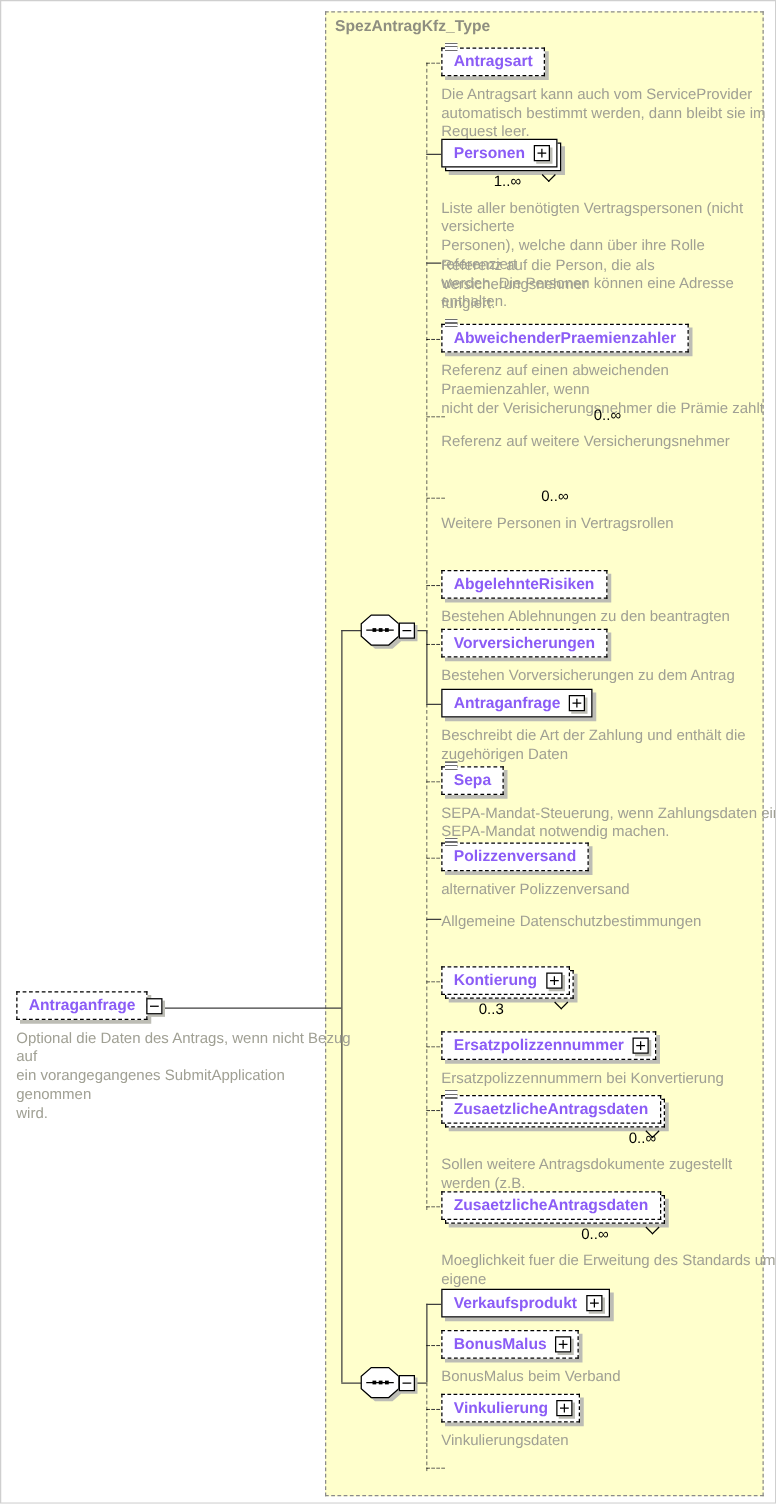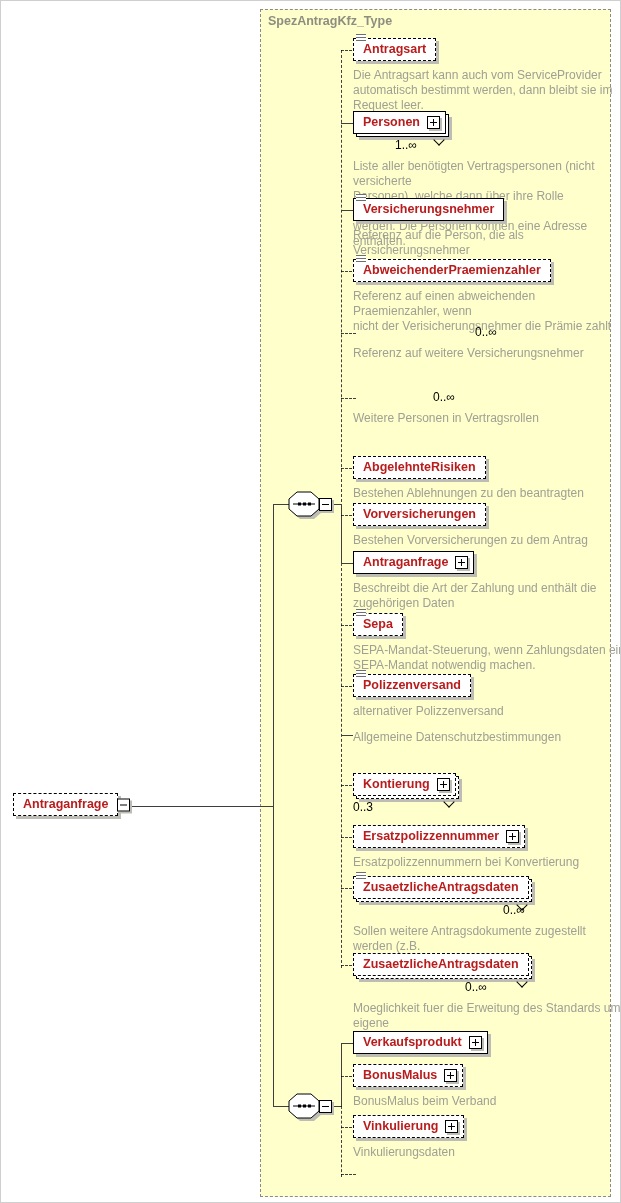--- a/index.html
+++ b/index.html
@@ -18,21 +18,21 @@
   }
   
   .hline{position:absolute;height:0;border-top:1px solid #3f3f3f;}
   .vline{position:absolute;width:0;border-left:1px solid #3f3f3f;}
   .dashedline{border-top-style:dashed;border-left-style:dashed;}
   
   .el{position:absolute;}
   .ebox-outer{position:relative;display:inline-block;}
   .ebox{
     position:relative;z-index:2;display:inline-block;background:#fff;border:1px solid #000;
-    padding:3px 9px 4px 9px;font-size:12.5px;font-weight:bold;color:#b91c1c;white-space:nowrap;
+    padding:3px 9px 4px 9px;font-size:12.5px;font-weight:bold;color:#8b5cf6;white-space:nowrap;
     box-shadow:3px 3px 0 #bdbdb5;box-sizing:border-box;
   }
   .optional .ebox{border-style:dashed;}
   .multi .ebox{box-shadow:none;}
   .multi .ebox-outer::after{
     content:"";position:absolute;left:3px;top:3px;width:100%;height:100%;
     border:1px solid #000;background:#fff;z-index:1;box-sizing:border-box;
     box-shadow:3px 3px 0 #bdbdb5;
   }
   .multi.optional .ebox-outer::after{border-style:dashed;}
@@ -132,39 +132,41 @@
     <span class="expand comp-minus"></span>
   </div>
 
   <div class="el root-el optional">
     <div class="ebox-outer">
       <div class="ebox">
         <span>Antraganfrage</span>
         <span class="expand"></span>
       </div>
     </div>
+    <div class="ann">Optional die Daten des Antrags, wenn nicht Bezug auf
+ein vorangegangenes SubmitApplication genommen
+wird.</div>
   </div>
 
   <div class="el optional" style="left:352px;top:37px;">
     <div class="ebox-outer"><div class="ebox"><span class="annotation-marker"></span><span>Antragsart</span></div></div>
     <div class="ann">Die Antragsart kann auch vom ServiceProvider
 automatisch bestimmt werden, dann bleibt sie im
 Request leer.</div>
   </div>
 
   <div class="el multi" style="left:352px;top:110px;">
     <div class="ebox-outer"><div class="ebox"><span>Personen</span><span class="expand expand-plus"></span></div><span class="chev"></span></div>
     <div class="card" style="margin-left:42px;">1..∞</div>
     <div class="ann">Liste aller benötigten Vertragspersonen (nicht versicherte
 Personen), welche dann über ihre Rolle referenziert
 werden. Die Personen können eine Adresse enthalten.</div>
   </div>
 
   <div class="el" style="left:352px;top:197px;">
-    <div class="ebox-outer"><div class="ebox"><span class="annotation-marker"></span><span>Versicherungsnehmer</span></div></div>
     <div class="ann">Referenz auf die Person, die als Versicherungsnehmer
 fungiert.</div>
   </div>
 
   <div class="el optional" style="left:352px;top:258px;">
     <div class="ebox-outer"><div class="ebox"><span class="annotation-marker"></span><span>AbweichenderPraemienzahler</span></div></div>
     <div class="ann">Referenz auf einen abweichenden Praemienzahler, wenn
 nicht der Verisicherungsnehmer die Prämie zahlt</div>
   </div>
 
@@ -204,21 +206,21 @@
     <div class="ebox-outer"><div class="ebox"><span class="annotation-marker"></span><span>Polizzenversand</span></div></div>
     <div class="ann">alternativer Polizzenversand</div>
   </div>
 
   <div class="el" style="left:352px;top:722px;">
     <div class="ann">Allgemeine Datenschutzbestimmungen</div>
   </div>
 
   <div class="el optional multi" style="left:352px;top:772px;">
     <div class="ebox-outer"><div class="ebox"><span>Kontierung</span><span class="expand expand-plus"></span></div><span class="chev"></span></div>
-    <div class="card" style="">0..3</div>
+    <div class="card" style="margin-left:30px;">0..3</div>
   </div>
 
   <div class="el optional" style="left:352px;top:824px;">
     <div class="ebox-outer"><div class="ebox"><span>Ersatzpolizzennummer</span><span class="expand expand-plus"></span></div></div>
     <div class="ann">Ersatzpolizzennummern bei Konvertierung</div>
   </div>
 
   <div class="el optional multi" style="left:352px;top:875px;">
     <div class="ebox-outer"><div class="ebox"><span class="annotation-marker"></span><span>ZusaetzlicheAntragsdaten</span></div><span class="chev"></span></div>
     <div class="card" style="margin-left:150px;">0..∞</div>

